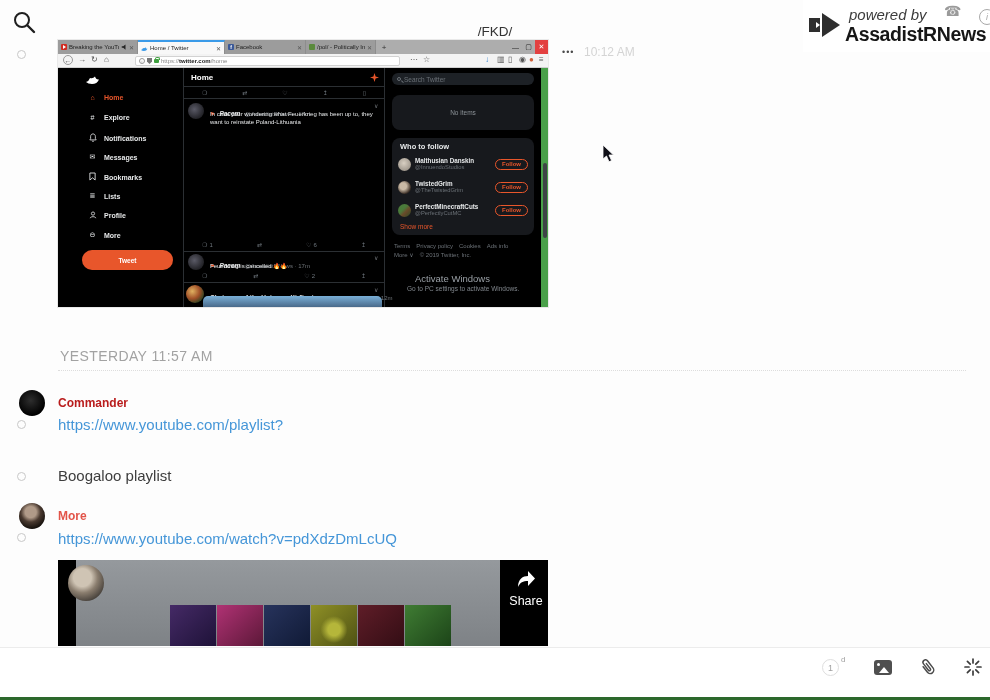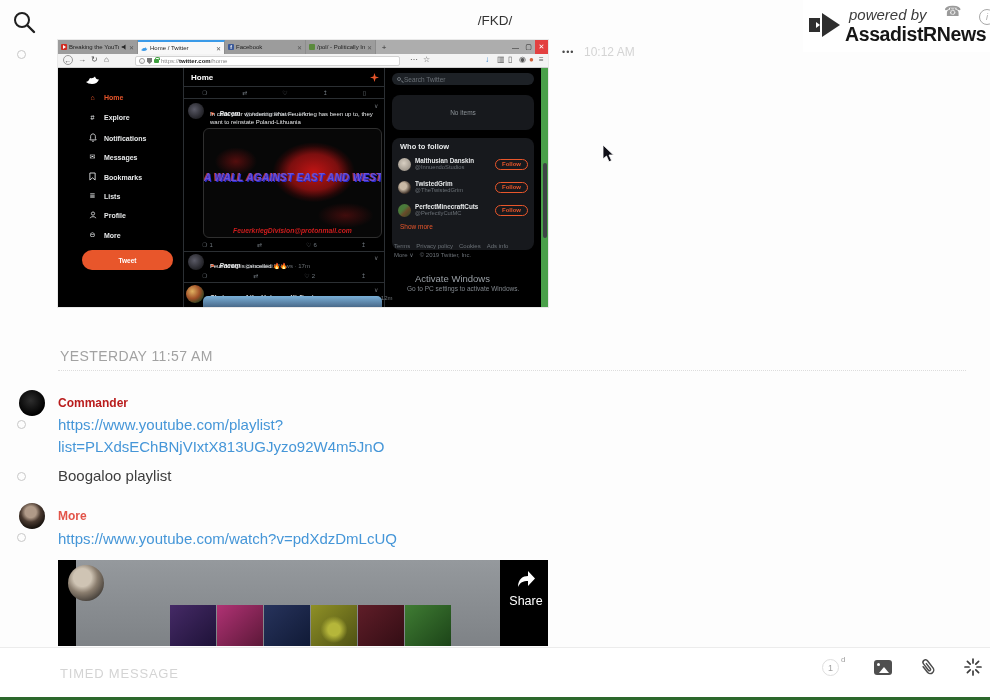--- a/index.html
+++ b/index.html
@@ -2,21 +2,21 @@
 <html><head>
 <meta charset="utf-8">
 <style>
   html,body{margin:0;padding:0;background:#fdfdfd;}
   *{box-sizing:border-box;font-family:"Liberation Sans",sans-serif;}
   #app{position:relative;width:990px;height:700px;background:#fdfdfd;overflow:hidden;}
   .a{position:absolute;}
 
   
   .search-btn{left:12px;top:10px;width:26px;height:26px;cursor:pointer;}
-  .room-title{left:0;right:0;top:13px;text-align:center;font-size:13.5px;color:#333;}
+  .room-title{left:0;right:0;top:24px;text-align:center;font-size:13.5px;color:#333;}
   .watermark{right:0;top:0;width:187px;height:52px;background:#fff;overflow:hidden;}
   .wm-l1{left:46px;top:6px;font-size:15px;color:#3c3c3c;font-style:italic;}
   .wm-l2{left:42px;top:23px;font-size:19.5px;font-weight:bold;color:#161616;letter-spacing:-0.4px;}
   .wm-phone{left:141px;top:3px;font-size:14px;color:#9a9a9a;}
   .wm-info{left:176px;top:9px;width:16px;height:16px;border:1.6px solid #a8a8a8;border-radius:50%;
     font-size:9px;color:#a8a8a8;display:flex;align-items:center;justify-content:center;font-style:italic;}
 
   
   .ring{width:9px;height:9px;border:1.5px solid #c8c8c8;border-radius:50%;}
   .avatar{width:26px;height:26px;border-radius:50%;}
@@ -82,21 +82,21 @@
   .cnt{margin-left:2px;}
   .hr{position:absolute;left:0;width:200px;border-top:1px solid #2b2f33;}
   
   .tw-right{left:327px;top:0;width:156px;height:239px;}
   .spill{position:absolute;left:7px;top:5px;width:142px;height:12px;background:#1d2126;border-radius:6px;
          display:flex;align-items:center;gap:3px;padding:0 5px;font-size:6.5px;color:#6b7177;}
   .minimag{width:4px;height:4px;border:1px solid #6b7177;border-radius:50%;position:relative;flex:none;}
   .minimag::after{content:"";position:absolute;left:3px;top:3px;width:2.5px;height:1px;background:#6b7177;transform:rotate(45deg);}
   .card{position:absolute;left:7px;width:142px;background:#17191d;border-radius:8px;}
   .noitems{top:27px;height:35px;display:flex;align-items:center;justify-content:center;font-size:6.5px;color:#8b9196;}
-  .wtf{top:70px;height:112px;}
+  .wtf{top:70px;height:97px;}
   .wtf-title{position:absolute;left:8px;top:4px;font-size:7.5px;font-weight:bold;color:#e7e9ea;}
   .wtf-row{position:absolute;left:6px;width:130px;height:22px;display:flex;align-items:center;gap:4px;}
   .wtf-av{width:13px;height:13px;border-radius:50%;flex:none;}
   .wtf-n{font-size:6.3px;font-weight:bold;color:#e7e9ea;line-height:7px;white-space:nowrap;}
   .wtf-h{font-size:5.8px;color:#6b7177;line-height:7px;white-space:nowrap;}
   .follow{margin-left:auto;border:1px solid #e8562b;color:#e8562b;font-size:6px;font-weight:bold;
           border-radius:7px;padding:1.5px 6px;flex:none;}
   .showmore{position:absolute;left:8px;top:85px;font-size:6.5px;color:#e8562b;}
   .twfoot{position:absolute;left:9px;top:174px;font-size:6px;color:#6b7177;line-height:9px;}
   .twfoot span{margin-right:6px;}
@@ -273,24 +273,20 @@
         </div>
 
         <div class="tw-avatar" style="left:4px;top:35px;background:radial-gradient(circle at 40% 40%,#5a5a66,#2a2a30 60%,#111);"></div>
         <div class="a" style="left:26px;top:34px;white-space:nowrap">
           <span style="color:#e8562b;font-size:5.5px">⚑</span>
           <span class="tname">Pacem</span>
           <span class="thandle">@AssadistRNews · 17m</span>
         </div>
         <span class="chev" style="left:190px;top:34px">∨</span>
         <div class="a ttext" style="left:26px;top:43px;width:166px">In case your wondering what Feuerkrieg has been up to, they want to reinstate Poland-Lithuania</div>
-        <div class="timg" style="left:19px;top:60px;width:179px;height:110px">
-          <div class="timg-title">A WALL AGAINST EAST AND WEST</div>
-          <div class="timg-cap">FeuerkriegDivision@protonmail.com</div>
-        </div>
         <div class="a engrow" style="left:18px;top:173px;width:164px;justify-content:space-between">
           <span><span>❍</span><span class="cnt">1</span></span>
           <span>⇄</span>
           <span><span>♡</span><span class="cnt">6</span></span>
           <span>↥</span>
         </div>
         <div class="hr" style="top:183px"></div>
 
         <div class="tw-avatar" style="left:4px;top:186px;background:radial-gradient(circle at 40% 40%,#5a5a66,#2a2a30 60%,#111);"></div>
         <div class="a" style="left:26px;top:186px;white-space:nowrap">
@@ -373,21 +369,20 @@
   <span class="a meta-time" style="left:584px;top:45px">10:12 AM</span>
 
   <div class="a divider-label" style="left:60px;top:348px">YESTERDAY 11:57 AM</div>
   <div class="a divider-line" style="left:58px;top:370px;width:908px"></div>
 
   <div class="a avatar" style="left:19px;top:390px;background:radial-gradient(circle at 45% 40%,#2e2e2e,#000 70%)"></div>
   <div class="a uname" style="left:58px;top:396px;color:#b91c1c">Commander</div>
   <div class="a ring" style="left:17px;top:420px"></div>
   <a class="a msg-link" style="left:58px;top:414px">
     <span style="display:block">https://www.youtube.com/playlist?</span>
-    <span style="display:block">list=PLXdsEChBNjVIxtX813UGJyzo92W4m5JnO</span>
   </a>
   <div class="a ring" style="left:17px;top:472px"></div>
   <div class="a msg-text" style="left:58px;top:467px">Boogaloo playlist</div>
 
   <div class="a avatar" style="left:19px;top:503px;background:radial-gradient(circle at 45% 35%,#b09a88 0 25%,#4a3a30 45%,#15100c 75%)"></div>
   <div class="a uname" style="left:58px;top:509px;color:#e25449">More</div>
   <div class="a ring" style="left:17px;top:533px"></div>
   <a class="a msg-link" style="left:58px;top:528px">https://www.youtube.com/watch?v=pdXdzDmLcUQ</a>
 
   <div class="a vembed">
@@ -399,21 +394,20 @@
     <div class="a vshare-txt">Share</div>
     <div class="tile" style="left:112px;background:linear-gradient(137deg,#452a66,#1e1238)"></div>
     <div class="tile" style="left:159px;background:linear-gradient(137deg,#b03274,#5c1838)"></div>
     <div class="tile" style="left:206px;background:linear-gradient(137deg,#27335c,#101a36)"></div>
     <div class="tile" style="left:253px;background:radial-gradient(circle at 50% 60%,#b5b63a 0 18%,rgba(0,0,0,0) 40%),linear-gradient(137deg,#8f9026,#4f5214)"></div>
     <div class="tile" style="left:300px;background:linear-gradient(137deg,#5f1d28,#330d14)"></div>
     <div class="tile" style="left:347px;background:linear-gradient(137deg,#3f7c33,#1c4418)"></div>
   </div>
 
   <div class="a composer">
-    <input class="cinput" placeholder="TIMED MESSAGE" style="">
     <span class="timer">1</span>
     <span class="timer-d">d</span>
     <div class="imgbtn">
       <span class="dot"></span>
       <span class="mtn"></span>
     </div>
     <svg class="clipbtn" width="18" height="20" viewBox="0 0 18 20" style="transform:rotate(-38deg)">
       <path d="M6 6 L6 13 a3.5 3.5 0 0 0 7 0 L13 4 a2.5 2.5 0 0 0 -5 0 L8 12 a1.2 1.2 0 0 0 2.4 0 L10.4 5.5" fill="none" stroke="#4c4c4c" stroke-width="1.5" stroke-linecap="round"></path>
     </svg>
     <svg class="burstbtn" width="18" height="18" viewBox="0 0 18 18">

